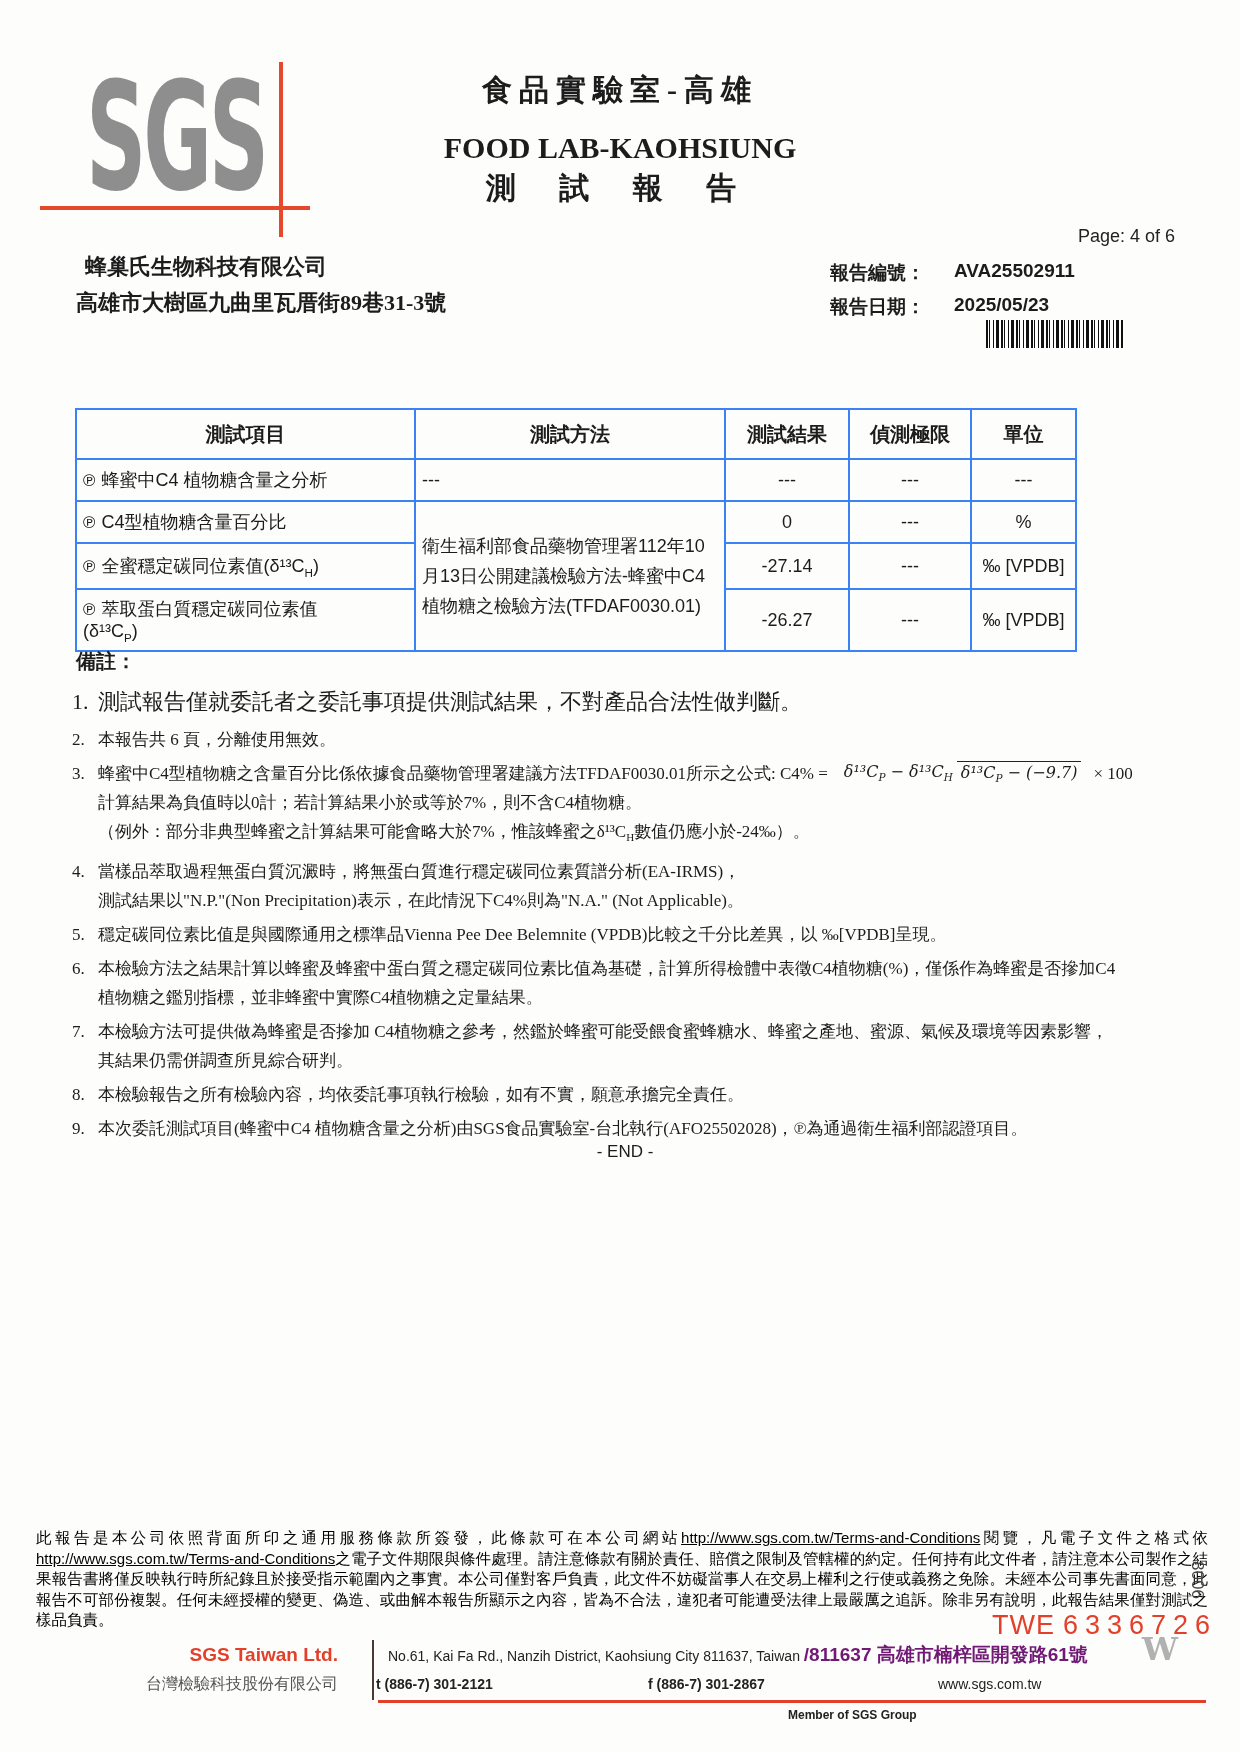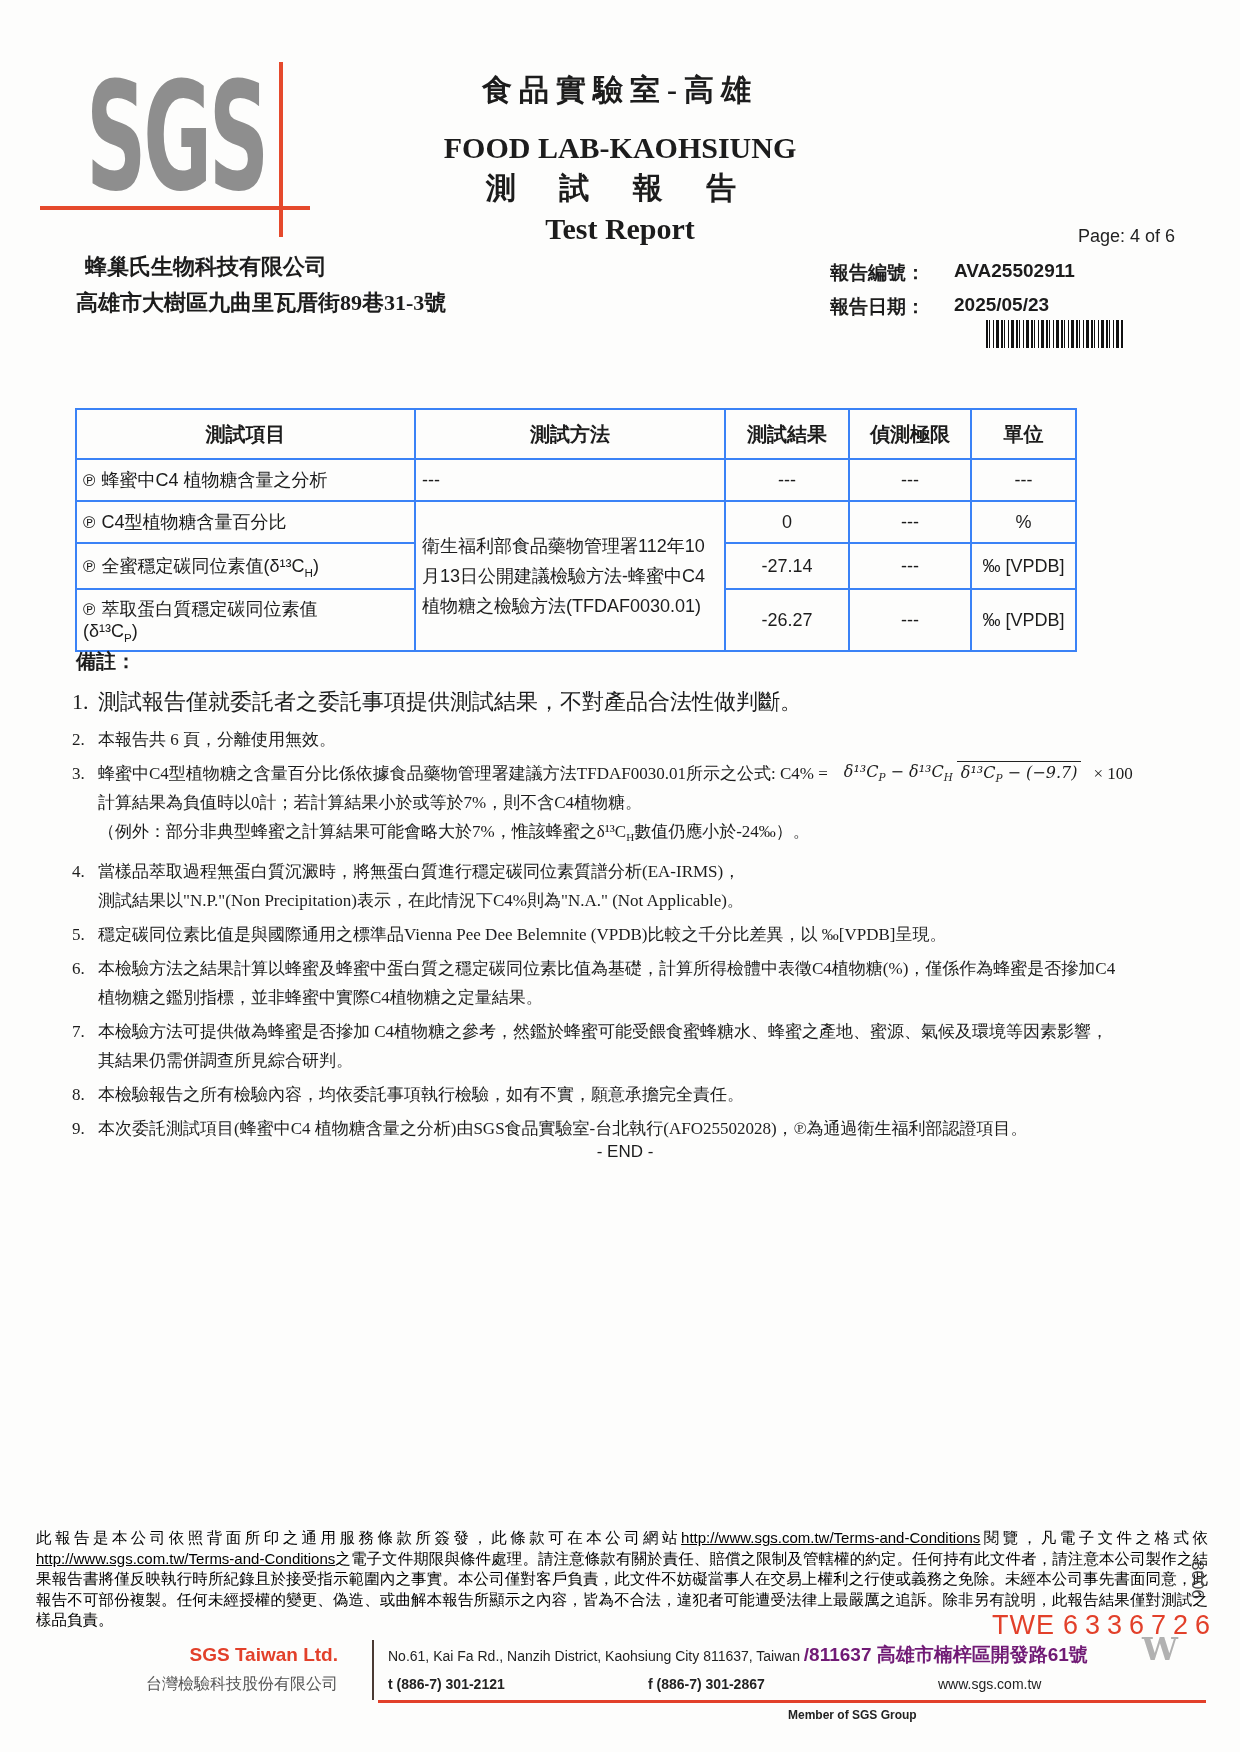--- a/index.html
+++ b/index.html
@@ -64,21 +64,21 @@
     font-size:17px;color:#444;transform:rotate(90deg);transform-origin:center;}
   .w-stamp{position:absolute;left:1142px;top:1630px;font-size:32px;color:#8a8a8a;opacity:.65;
     font-family:"DejaVu Serif",serif;font-weight:bold;}
   .f-name{position:absolute;left:0;top:1644px;width:338px;text-align:right;}
   .f-name-en{color:#e2402a;font-weight:bold;font-family:"Liberation Sans",sans-serif;font-size:19px;margin-left:36px;}
   .f-name-zh{color:#555;font-size:16px;margin-top:8px;}
   .f-divider{position:absolute;left:372px;top:1640px;width:2px;height:60px;background:#4a3a34;}
   .f-address{position:absolute;left:388px;top:1642px;white-space:nowrap;}
   .f-addr-en{font-family:"Liberation Sans",sans-serif;font-size:14px;color:#222;}
   .f-addr-zh{font-size:19px;font-weight:bold;font-family:"Liberation Sans",sans-serif;color:#701a75;}
-  .f-tel{position:absolute;left:388px;top:1676px;font-family:"Liberation Sans",sans-serif;
+  .f-tel{position:absolute;left:376px;top:1676px;font-family:"Liberation Sans",sans-serif;
     font-size:14px;font-weight:bold;color:#222;}
   .f-fax{position:absolute;left:648px;top:1676px;font-family:"Liberation Sans",sans-serif;
     font-size:14px;font-weight:bold;color:#222;}
   .f-web{position:absolute;left:938px;top:1676px;font-family:"Liberation Sans",sans-serif;
     font-size:14px;color:#222;}
   .f-redline{position:absolute;left:378px;top:1700px;width:828px;height:3px;background:#e2402a;}
   .f-member{position:absolute;left:788px;top:1708px;font-family:"Liberation Sans",sans-serif;
     font-size:12px;font-weight:bold;color:#222;}
 </style>
 </head>
@@ -87,21 +87,20 @@
 <div>
 
   <div class="logo-text">SGS</div>
   <div class="logo-hline"></div>
   <div class="logo-vline"></div>
 
   <div class="titles">
     <div class="t-zh1">食品實驗室-高雄</div>
     <div class="t-en1">FOOD LAB-KAOHSIUNG</div>
     <div class="t-zh2">測 試 報 告</div>
-    <div class="t-en2">Test Report</div>
   </div>
   <div class="page-num">Page: 4 of 6</div>
 
   <div class="client-name">蜂巢氏生物科技有限公司</div>
   <div class="client-addr">高雄市大樹區九曲里瓦厝街89巷31-3號</div>
 
   <div class="meta-row" style="left:830px;top:260px;">
     <span class="meta-label">報告編號：</span>
     <span class="meta-value">AVA25502911</span>
   </div>

